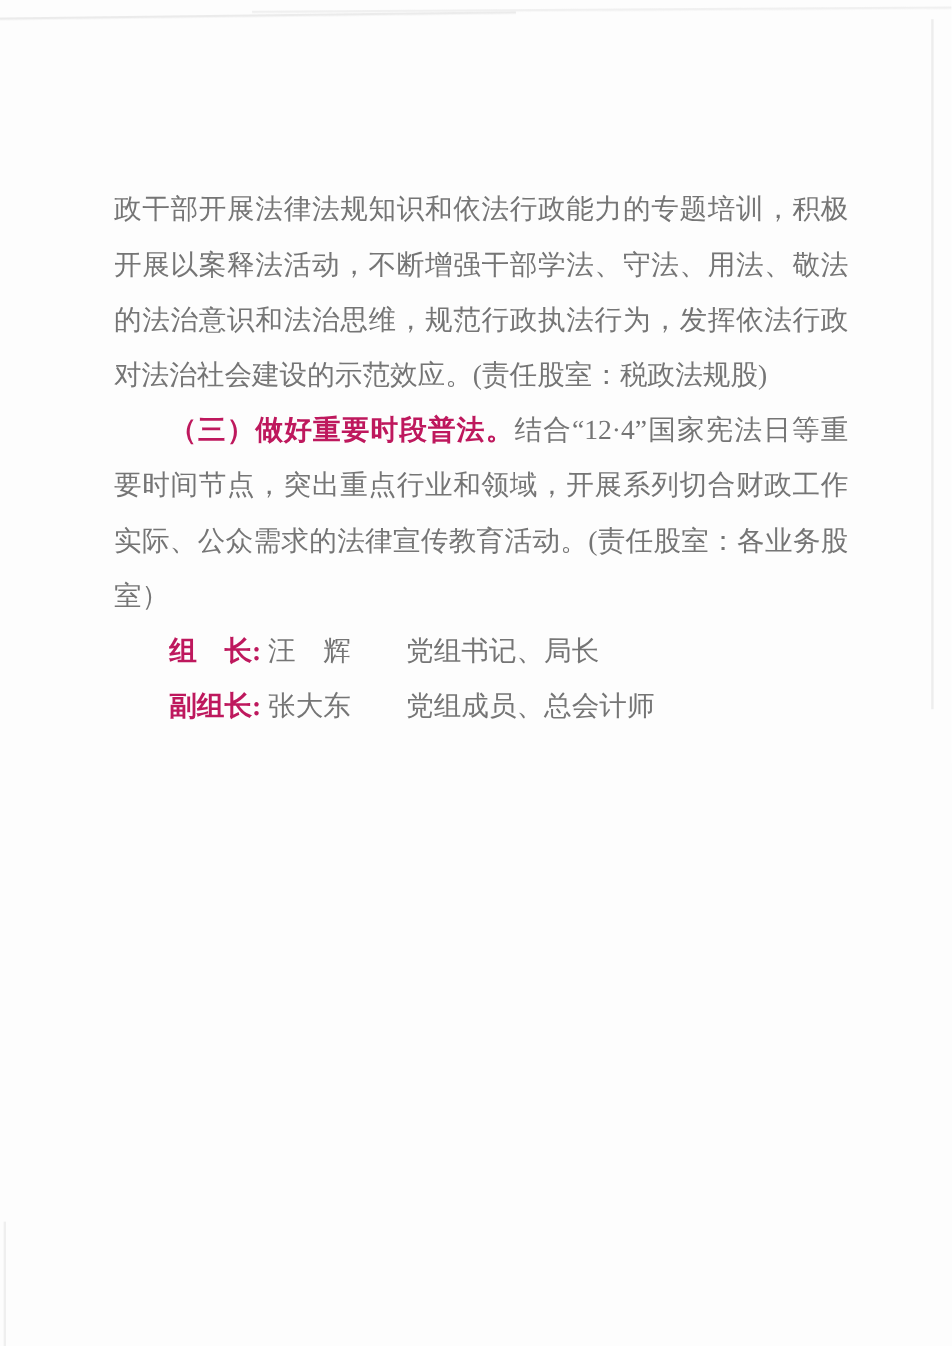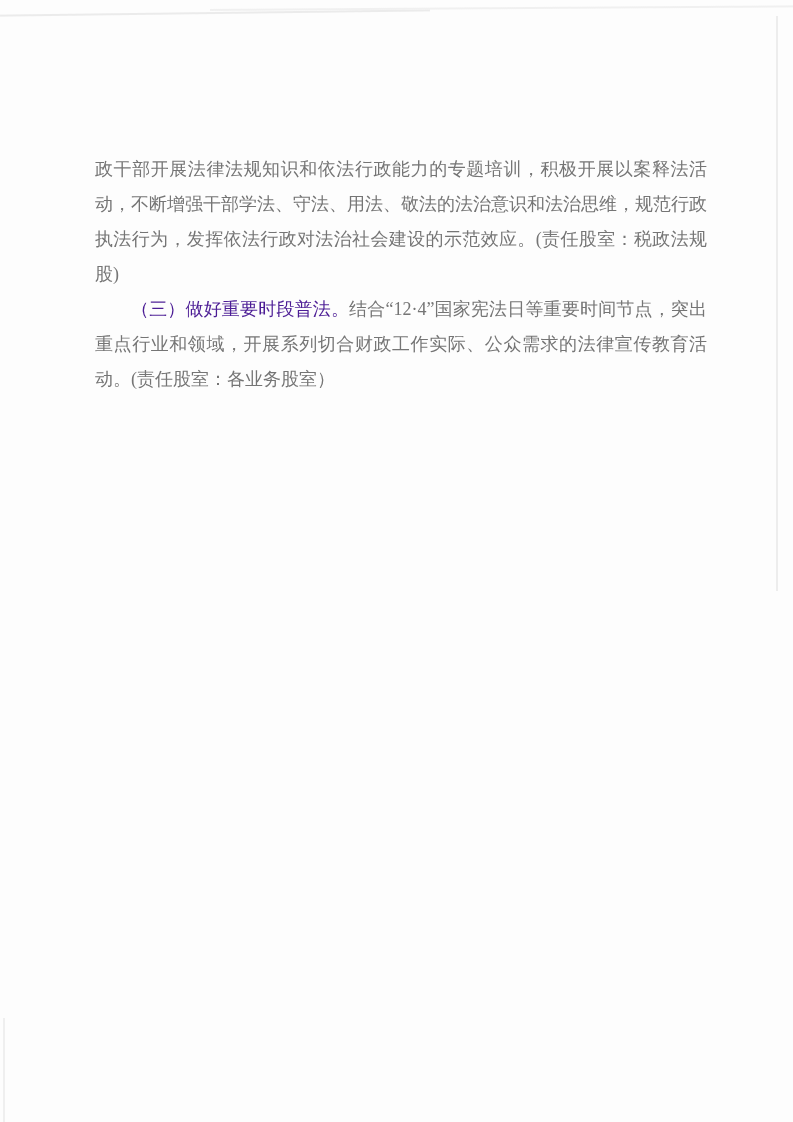--- a/index.html
+++ b/index.html
@@ -44,37 +44,37 @@
     left: 3px; top: 1018px;
     width: 1.5px; height: 104px;
     background: #efefef;
     filter: blur(0.4px);
   }
   .doc-body {
     position: absolute;
     left: 95px;
     top: 152px;
     width: 612px;
-    font-size: 18px;
-    line-height: 35px;
+    font-size: 23px;
+    line-height: 46px;
     color: #757575;
     text-align: justify;
     letter-spacing: 0;
   }
   .doc-body p {
     margin: 0;
     padding: 0;
     text-indent: 2em;
   }
   .doc-body p.continuation {
     text-indent: 0;
   }
   .lead {
-    font-weight: 400;
-    color: #4c1d95;
+    font-weight: 700;
+    color: #be185d;
   }
 </style>
 </head>
 <body>
 
 <div class="page">
 
   <div class="scan-line-top-a"></div>
   <div class="scan-line-top-b"></div>
   <div class="scan-edge-right"></div>
@@ -87,16 +87,22 @@
     </p>
 
     <p>
       <span class="lead">（三）做好重要时段普法。</span><span>结合“12·4”国家宪法日等重要时间节点，突出重点行业和领域，开展系列切合财政工作实际、公众需求的法律宣传教育活动。(责任股室：各业务股室）</span>
     </p>
 
 
 
 
 
+    <p>
+      <span class="lead">组　长:</span><span> 汪　辉　　党组书记、局长</span>
+    </p>
 
+    <p>
+      <span class="lead">副组长:</span><span> 张大东　　党组成员、总会计师</span>
+    </p>
 
   </div>
 </div>
 
 </body></html>

